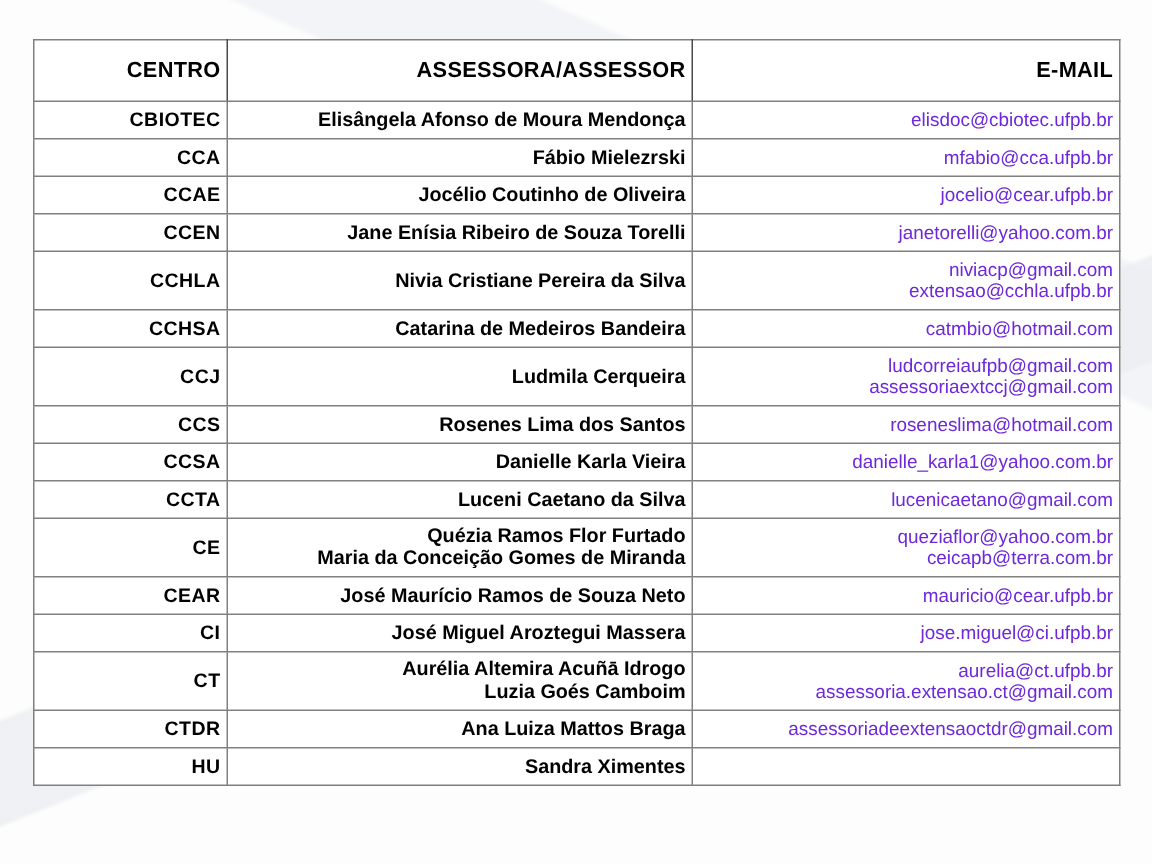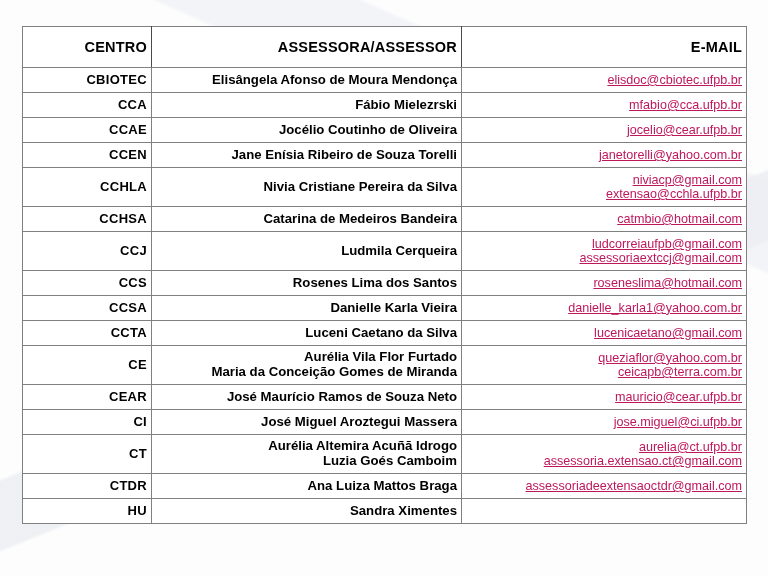--- a/index.html
+++ b/index.html
@@ -83,22 +83,21 @@
 
   tbody td.email {
     font-size: 12.6px;
   }
 
   tbody tr.two-line td {
     height: 38px;
   }
 
   .mail {
-    color: #be185d;
-    text-decoration: underline;
+    color: #6d28d9;
     display: block;
     white-space: nowrap;
     font-weight: normal;
   }
 
   .nm-line {
     display: block;
     white-space: nowrap;
   }
 </style>
@@ -210,21 +209,21 @@
           <td class="name">
             <span class="nm-line">Luceni Caetano da Silva</span>
           </td>
           <td class="email">
             <span class="mail">lucenicaetano@gmail.com</span>
           </td>
         </tr>
         <tr class="two-line">
           <td class="centro">CE</td>
           <td class="name">
-            <span class="nm-line">Aurélia Vila Flor Furtado</span>
+            <span class="nm-line">Quézia Ramos Flor Furtado</span>
             <span class="nm-line">Maria da Conceição Gomes de Miranda</span>
           </td>
           <td class="email">
             <span class="mail">queziaflor@yahoo.com.br</span>
             <span class="mail">ceicapb@terra.com.br</span>
           </td>
         </tr>
         <tr>
           <td class="centro">CEAR</td>
           <td class="name">

